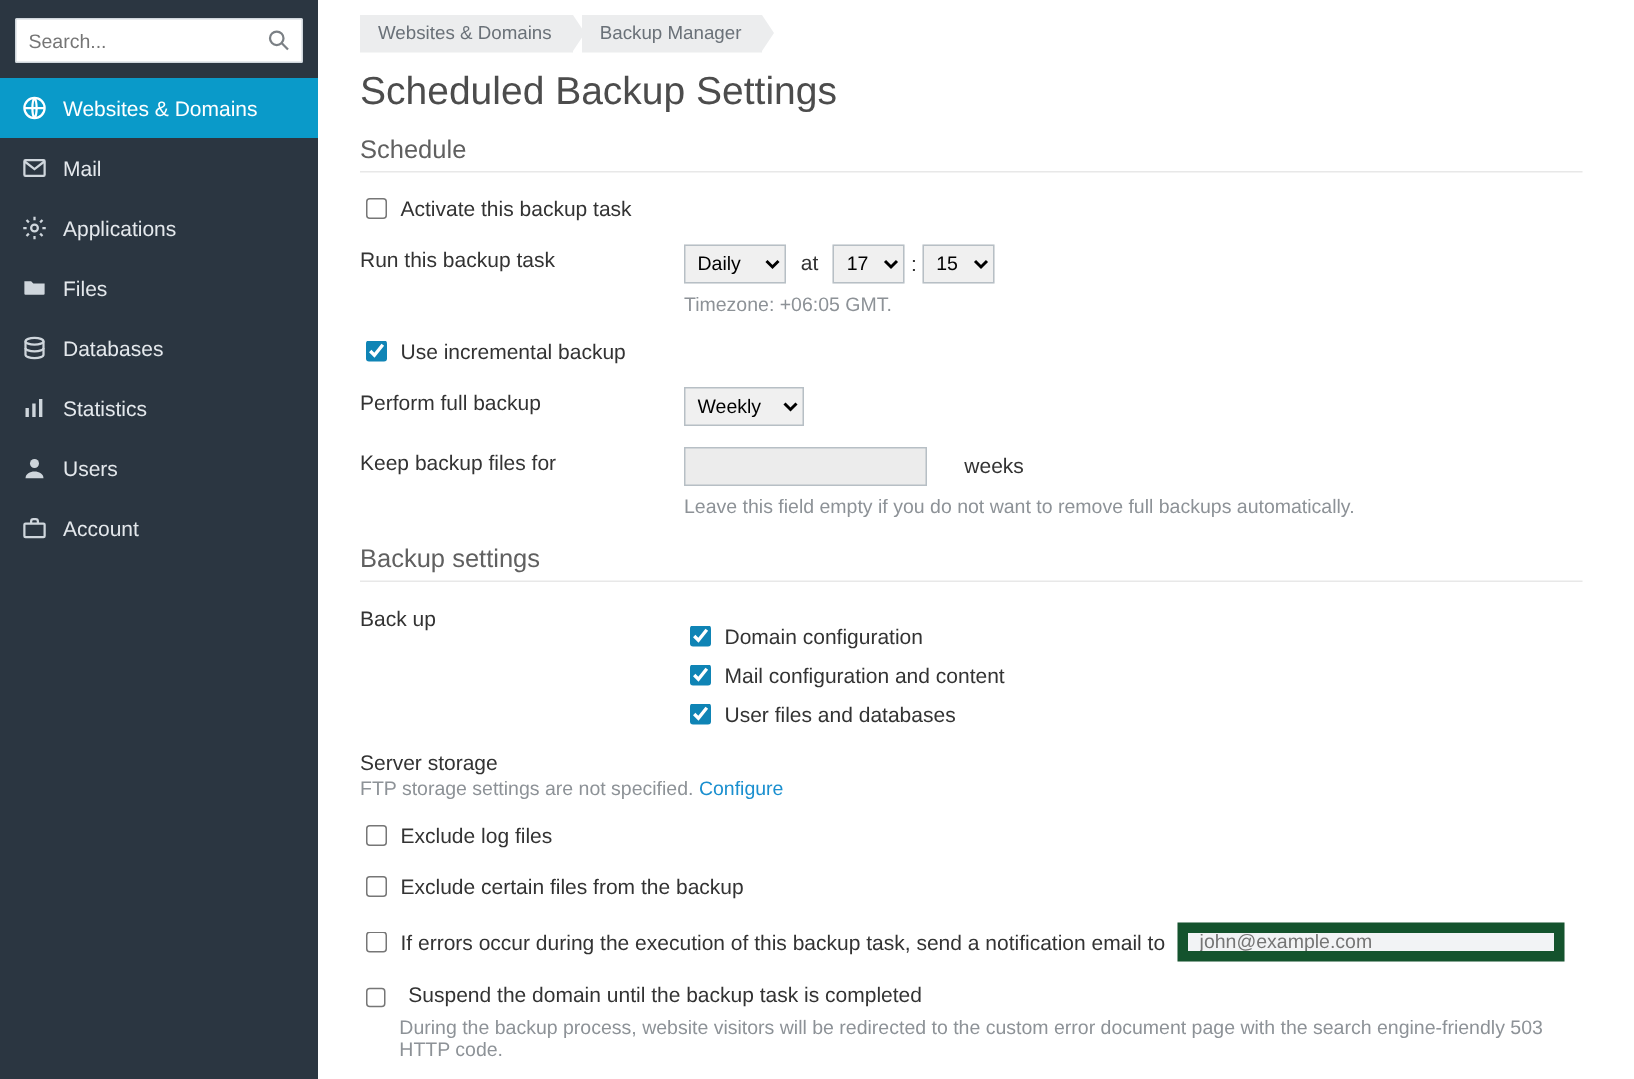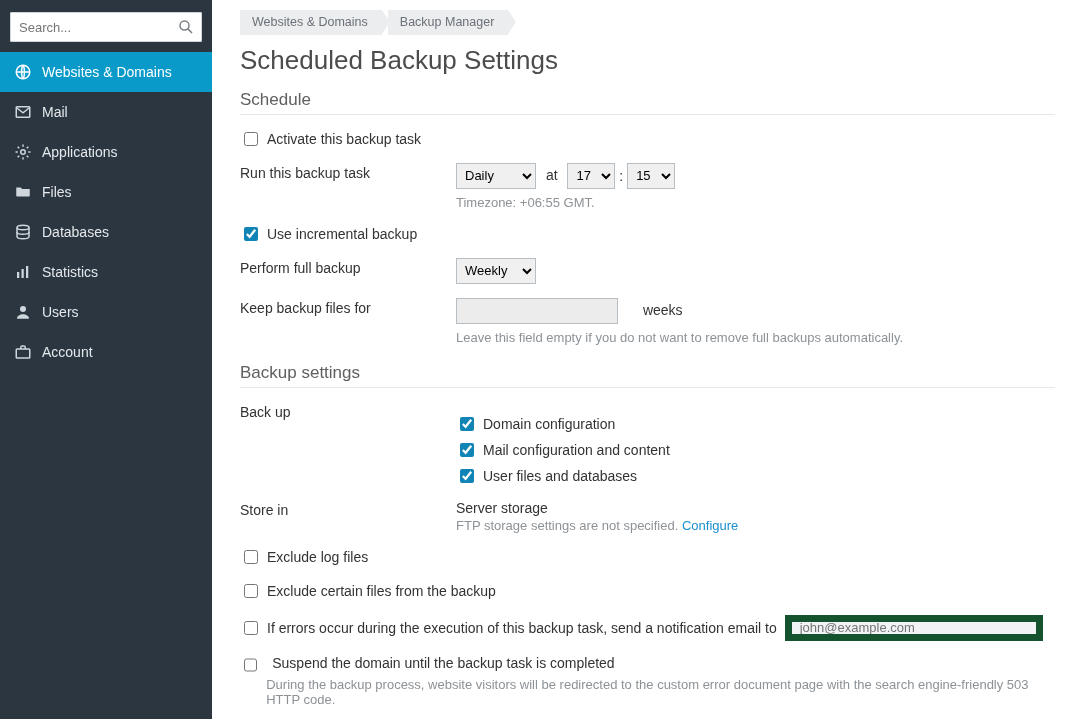--- a/index.html
+++ b/index.html
@@ -155,32 +155,32 @@
     <div class="section-title first">Schedule</div>
 
     <div class="checkbox-row">
       <input type="checkbox" id="activate" style="">
       <label for="activate">Activate this backup task</label>
     </div>
 
     <div class="row">
       <div class="labelcol">Run this backup task</div>
       <div class="fieldcol">
-        <select style="width:80px">
+        <select style="width:68px">
           <option>Daily</option>
         </select>
         <span class="at-text">at</span>
         <select style="width:48px">
           <option>17</option>
         </select>
         <span>:</span>
         <select style="width:48px">
           <option>15</option>
         </select>
-        <div class="hint">Timezone: +06:55 GMT.</div>
+        <div class="hint">Timezone: +06:05 GMT.</div>
       </div>
     </div>
 
     <div class="checkbox-row">
       <input type="checkbox" id="incremental" checked="" style="">
       <label for="incremental">Use incremental backup</label>
     </div>
 
     <div class="row">
       <div class="labelcol">Perform full backup</div>
@@ -214,21 +214,20 @@
           <label for="mcfg">Mail configuration and content</label>
         </div>
         <div class="checkbox-row" style="margin-top:6px">
           <input type="checkbox" id="ufiles" checked="" style="">
           <label for="ufiles">User files and databases</label>
         </div>
       </div>
     </div>
 
     <div class="row">
-      <div class="labelcol">Store in</div>
       <div class="fieldcol">
         <div>Server storage</div>
         <div class="hint" style="margin-top:2px">
           <span>FTP storage settings are not specified. </span><span class="link">Configure</span>
         </div>
       </div>
     </div>
 
     <div class="checkbox-row">
       <input type="checkbox" id="exlog" style="">

